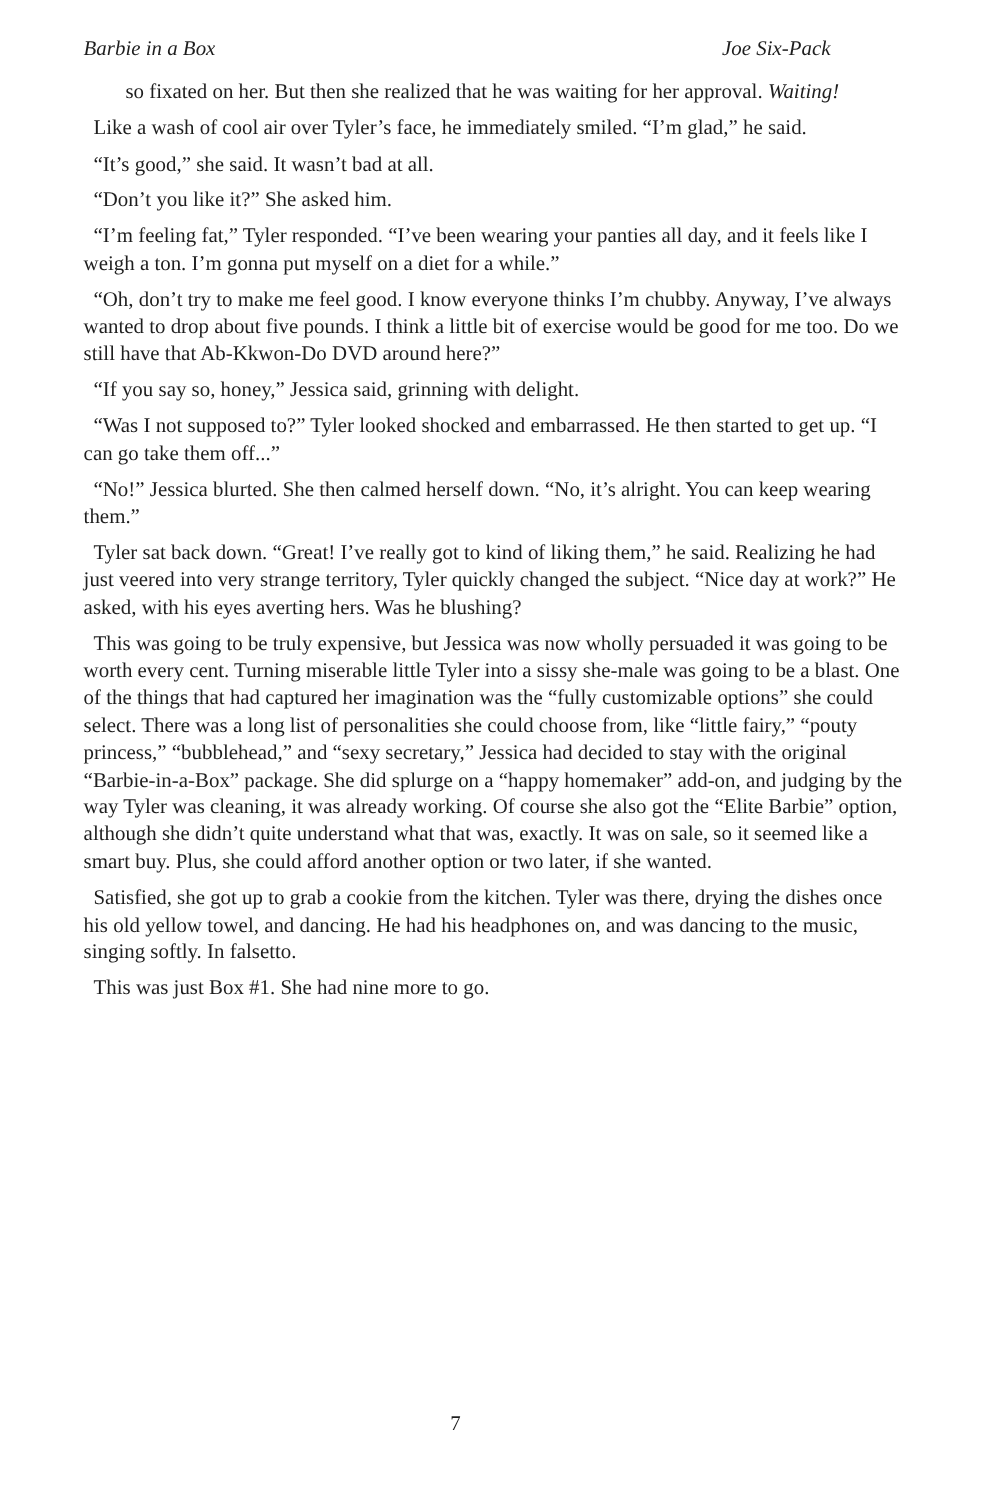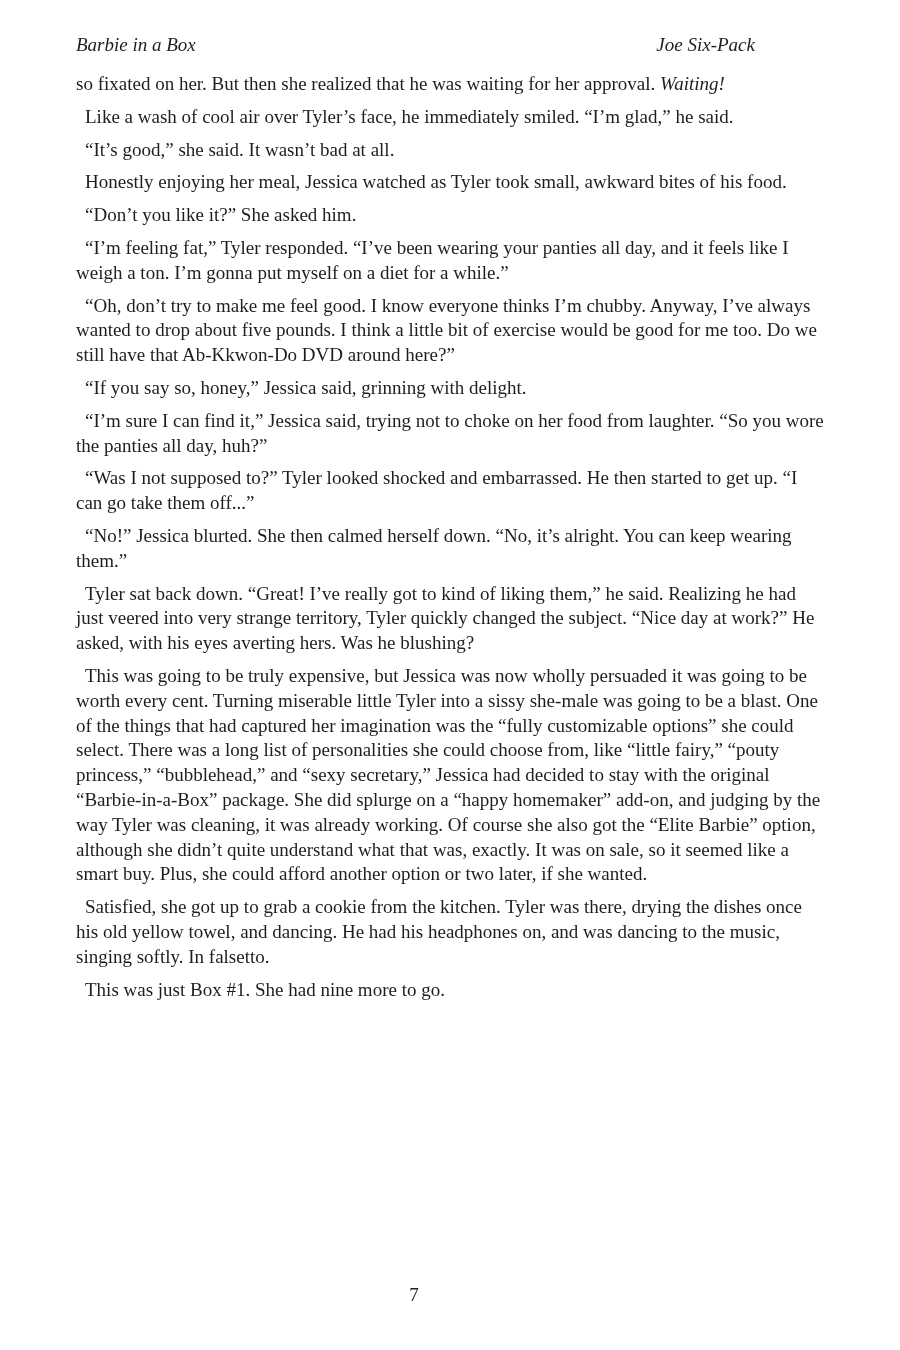--- a/index.html
+++ b/index.html
@@ -34,20 +34,21 @@
     width: 751px;
     font-size: 19px;
     line-height: 24.8px;
   }
   .para {
     margin: 0 0 8px 0;
     text-indent: 9px;
   }
   .para.first {
     text-indent: 0;
+    margin-left: 38px;
   }
   .para em {
     font-style: italic;
   }
   .page-number {
     position: absolute;
     left: 0;
     right: 0;
     bottom: 44px;
     text-align: center;
@@ -64,31 +65,29 @@
     <span class="hdr-right">Joe Six-Pack</span>
   </header>
 
   <main class="body-text">
     <p class="para first"><span>so fixated on her. But then she realized that he was waiting for her approval.</span> <em>Waiting!</em></p>
 
     <p class="para">Like a wash of cool air over Tyler’s face, he immediately smiled. “I’m glad,” he said.</p>
 
     <p class="para">“It’s good,” she said. It wasn’t bad at all.</p>
 
-    <p class="para">Honestly enjoying her meal, Jessica watched as Tyler took small, awkward bites of his food.</p>
 
     <p class="para">“Don’t you like it?” She asked him.</p>
 
     <p class="para">“I’m feeling fat,” Tyler responded. “I’ve been wearing your panties all day, and it feels like I weigh a ton. I’m gonna put myself on a diet for a while.”</p>
 
     <p class="para">“Oh, don’t try to make me feel good. I know everyone thinks I’m chubby. Anyway, I’ve always wanted to drop about five pounds. I think a little bit of exercise would be good for me too. Do we still have that Ab-Kkwon-Do DVD around here?”</p>
 
     <p class="para">“If you say so, honey,” Jessica said, grinning with delight.</p>
 
-    <p class="para">“I’m sure I can find it,” Jessica said, trying not to choke on her food from laughter. “So you wore the panties all day, huh?”</p>
 
     <p class="para">“Was I not supposed to?” Tyler looked shocked and embarrassed. He then started to get up. “I can go take them off...”</p>
 
     <p class="para">“No!” Jessica blurted. She then calmed herself down. “No, it’s alright. You can keep wearing them.”</p>
 
     <p class="para">Tyler sat back down. “Great! I’ve really got to kind of liking them,” he said. Realizing he had just veered into very strange territory, Tyler quickly changed the subject. “Nice day at work?” He asked, with his eyes averting hers. Was he blushing?</p>
 
 
     <p class="para">This was going to be truly expensive, but Jessica was now wholly persuaded it was going to be worth every cent. Turning miserable little Tyler into a sissy she-male was going to be a blast. One of the things that had captured her imagination was the “fully customizable options” she could select. There was a long list of personalities she could choose from, like “little fairy,” “pouty princess,” “bubblehead,” and “sexy secretary,” Jessica had decided to stay with the original “Barbie-in-a-Box” package. She did splurge on a “happy homemaker” add-on, and judging by the way Tyler was cleaning, it was already working. Of course she also got the “Elite Barbie” option, although she didn’t quite understand what that was, exactly. It was on sale, so it seemed like a smart buy. Plus, she could afford another option or two later, if she wanted.</p>
 

